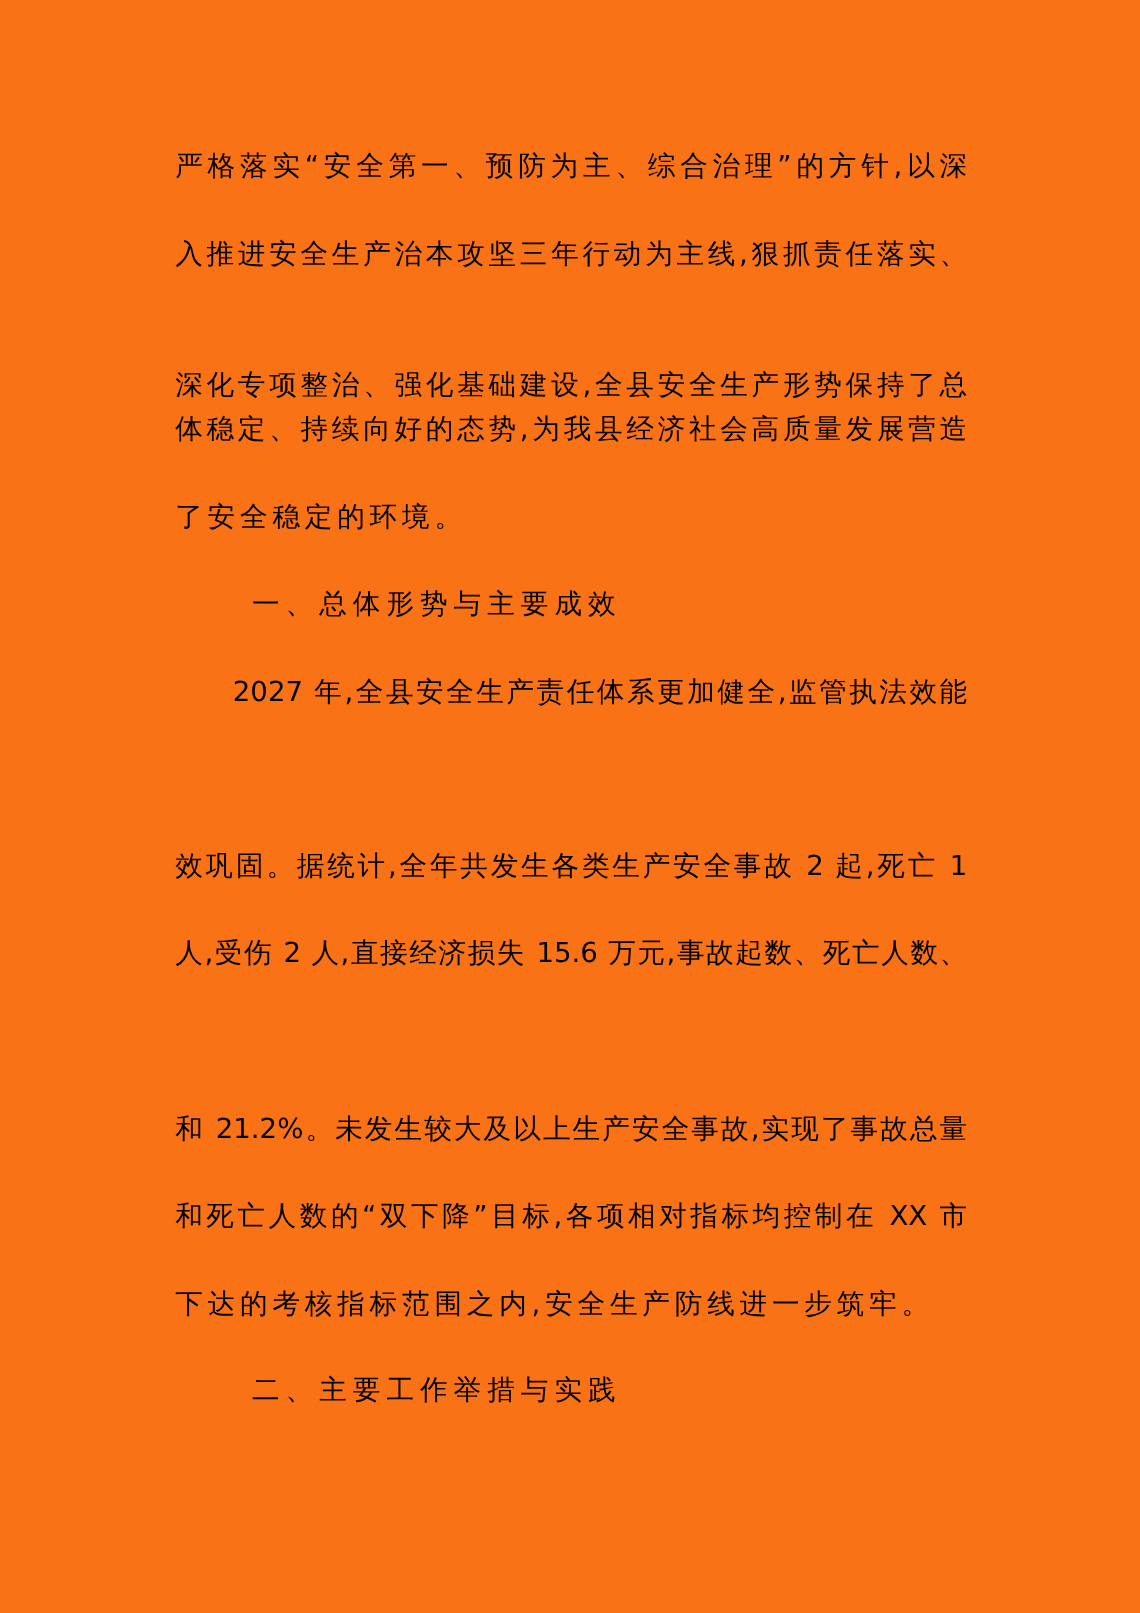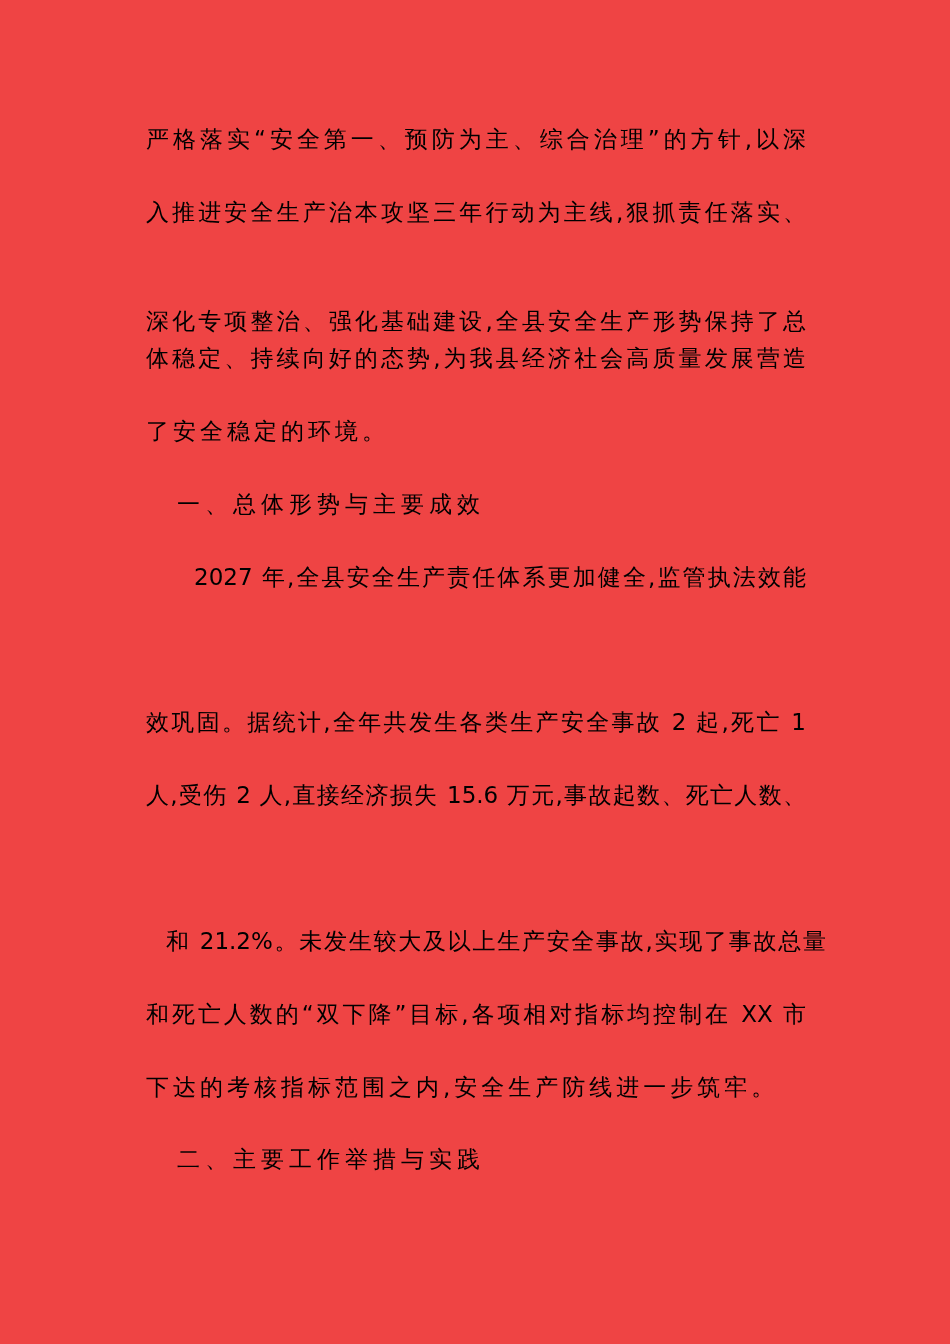--- a/index.html
+++ b/index.html
@@ -14,21 +14,21 @@
       overflow: hidden;
       font-family: "DejaVu Sans", "Liberation Sans", sans-serif;
       color: #000000;
     }
     .page {
       position: absolute;
       left: 0;
       top: 0;
       width: 950px;
       height: 1344px;
-      background: #ef4444;
+      background: #f97316;
     }
     .line {
       position: absolute;
       left: 146px;
       width: 660px;
       height: 34px;
       font-size: 23px;
       line-height: 34px;
       white-space: nowrap;
       text-align: justify;
@@ -37,21 +37,21 @@
     }
     .line.last {
       text-align-last: left;
       letter-spacing: 4px;
     }
     .line.indent {
       left: 194px;
       width: 612px;
     }
     .line.heading {
-      left: 177px;
+      left: 210px;
       width: auto;
       text-align: left;
       text-align-last: left;
       letter-spacing: 5px;
     }
   </style>
 </head>
 <body>
 
 <div class="page">
@@ -60,19 +60,19 @@
   <div class="line" style="top:195px;">入推进安全生产治本攻坚三年行动为主线,狠抓责任落实、</div>
   <div class="line" style="top:268px;margin-top:36px;">深化专项整治、强化基础建设,全县安全生产形势保持了总</div>
   <div class="line" style="top:341px;">体稳定、持续向好的态势,为我县经济社会高质量发展营造</div>
   <div class="line last" style="top:414px;">了安全稳定的环境。</div>
 
   <div class="line heading" style="top:487px;">一、总体形势与主要成效</div>
 
   <div class="line indent" style="top:560px;">2027 年,全县安全生产责任体系更加健全,监管执法效能</div>
   <div class="line" style="top:705px;">效巩固。据统计,全年共发生各类生产安全事故 2 起,死亡 1</div>
   <div class="line" style="top:778px;">人,受伤 2 人,直接经济损失 15.6 万元,事故起数、死亡人数、</div>
-  <div class="line" style="top:924px;margin-left:20px;">和 21.2%。未发生较大及以上生产安全事故,实现了事故总量</div>
+  <div class="line" style="top:924px;">和 21.2%。未发生较大及以上生产安全事故,实现了事故总量</div>
   <div class="line" style="top:997px;">和死亡人数的“双下降”目标,各项相对指标均控制在 XX 市</div>
   <div class="line last" style="top:1070px;">下达的考核指标范围之内,安全生产防线进一步筑牢。</div>
 
   <div class="line heading" style="top:1142px;">二、主要工作举措与实践</div>
 
 </div>
 
 </body></html>

